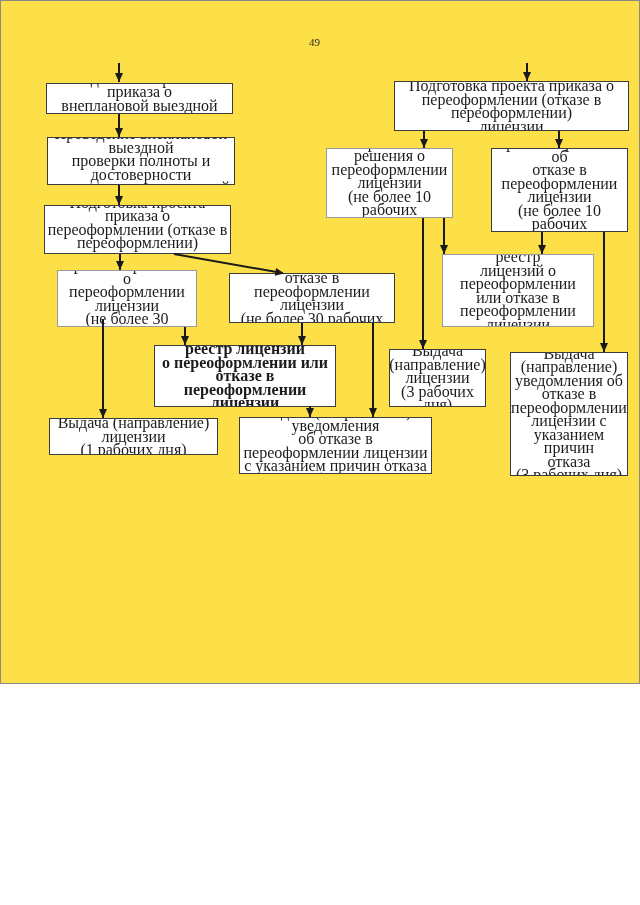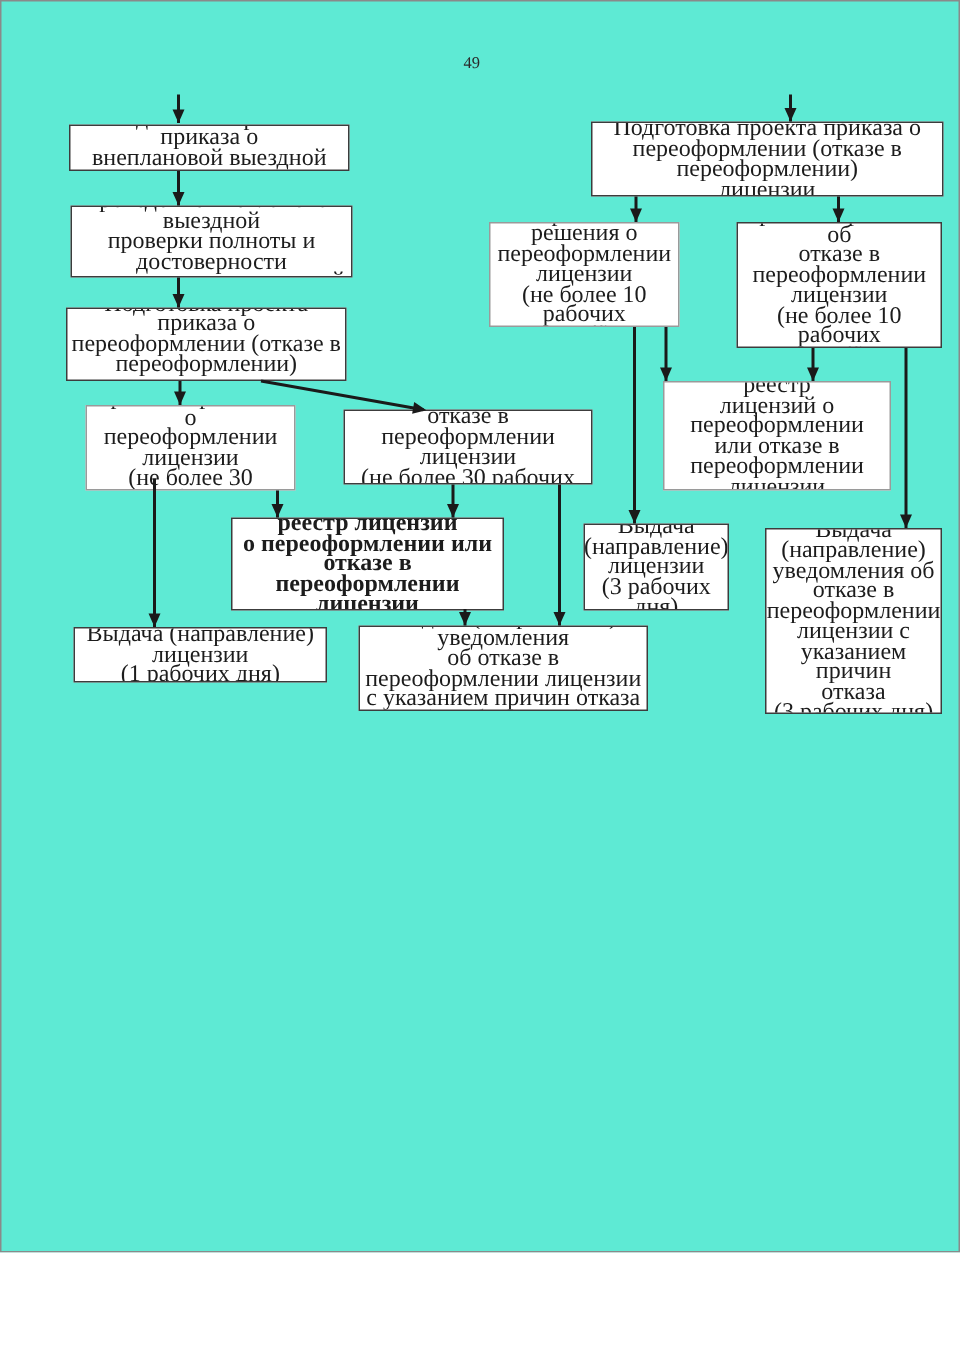--- a/index.html
+++ b/index.html
@@ -1,18 +1,18 @@
 <!DOCTYPE html>
 <html><head>
 <meta charset="utf-8">
 <style>
   html,body { margin:0; padding:0; background:#fff; }
   .page {
-    position:relative; width:640px; height:835px;
-    background:#5eead4; border:1px solid #8a8a8a; box-sizing:border-box;
+    position:relative; width:640px; height:684px;
+    background:#fde047; border:1px solid #8a8a8a; box-sizing:border-box;
     font-family:"Liberation Serif", serif; color:#1c1c1c; overflow:hidden;
   }
   .pagenum {
     position:absolute; left:308px; top:35px;
     font-size:11px; color:#2a2a2a;
   }
   .footer {
     position:absolute; left:39px; top:848px;
     font-size:8px; color:#3a3a3a; letter-spacing:0.2px;
   }

